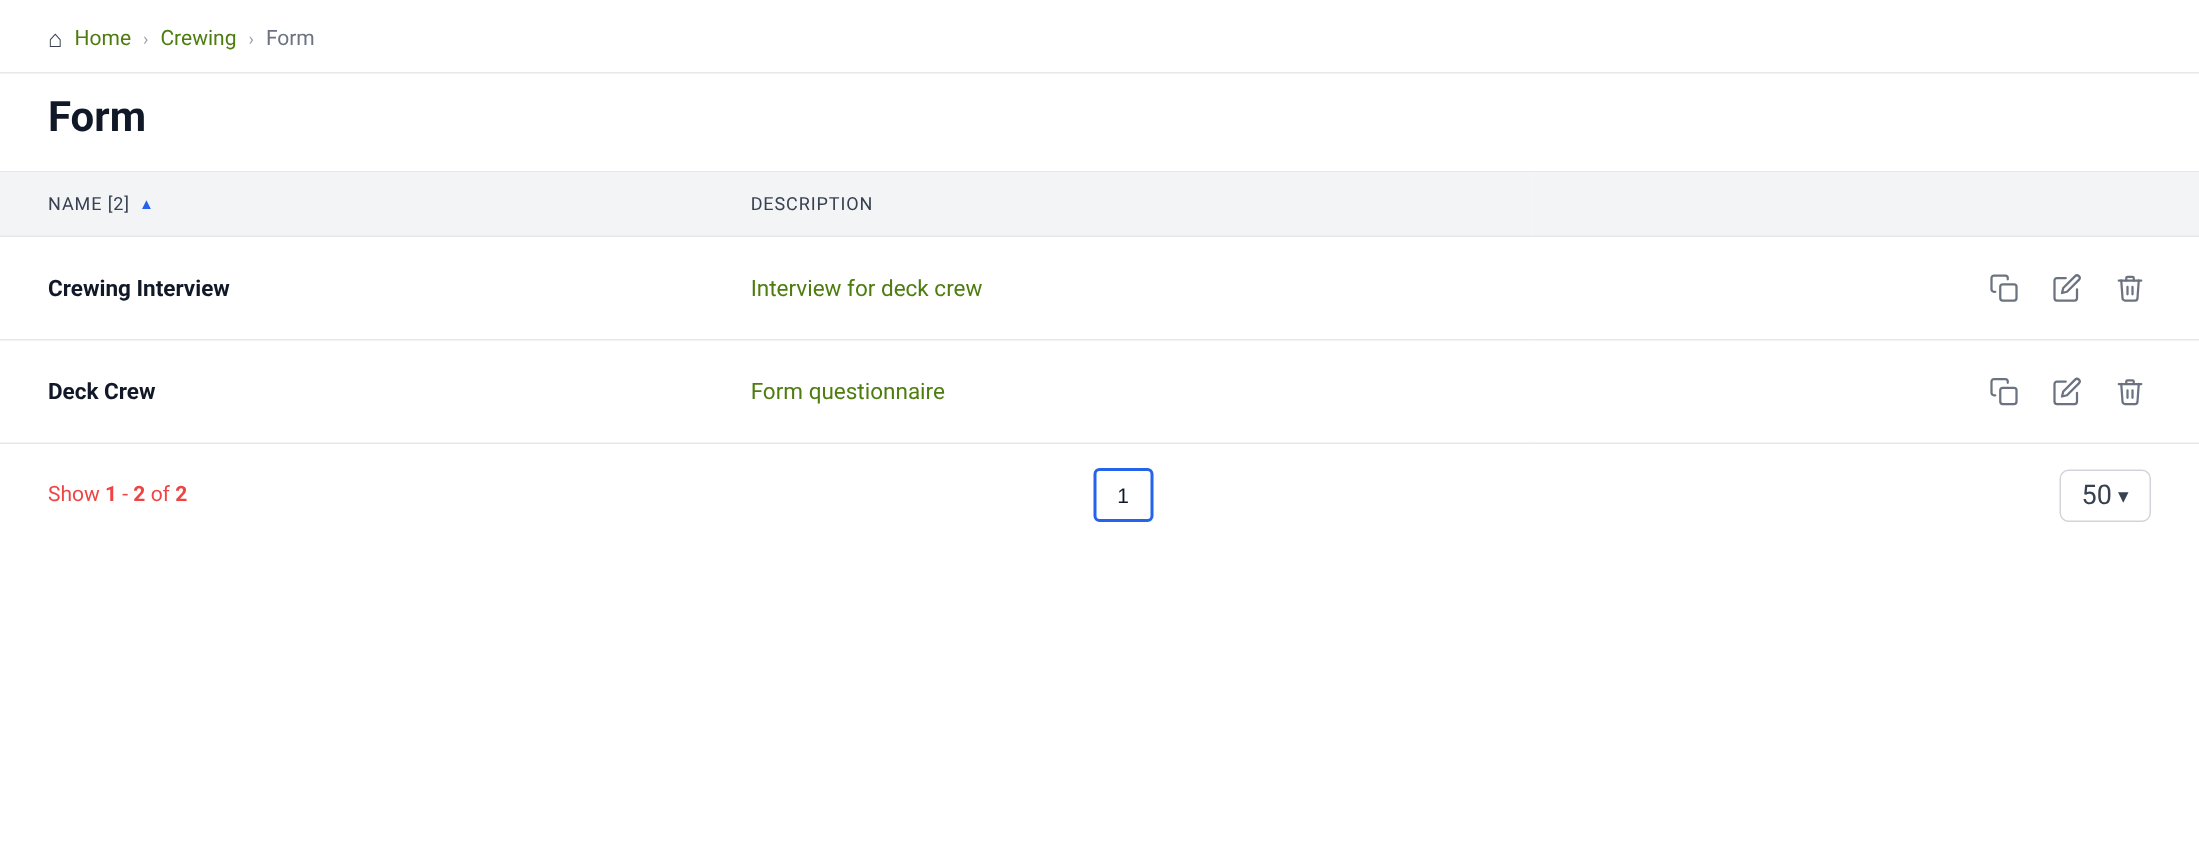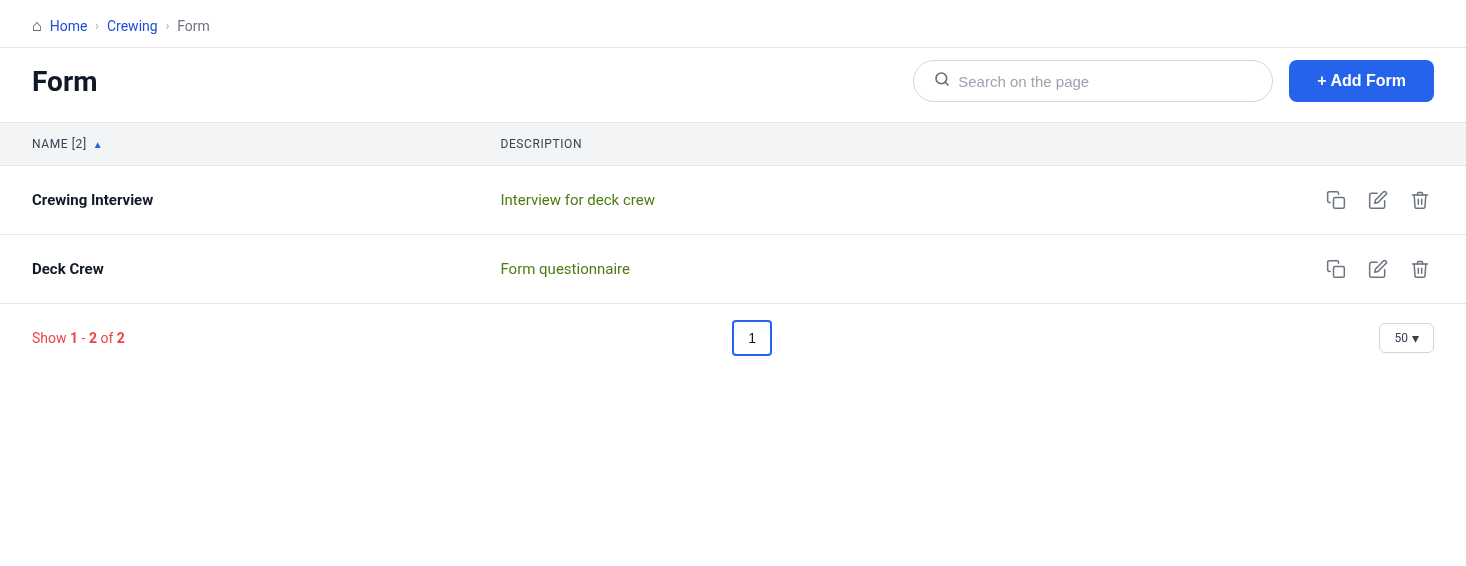--- a/index.html
+++ b/index.html
@@ -6,21 +6,21 @@
     body { font-family: -apple-system, BlinkMacSystemFont, 'Segoe UI', Roboto, sans-serif; background: #fff; color: #1a1a2e; }
 
     
     .breadcrumb {
       display: flex; align-items: center; gap: 8px;
       padding: 16px 32px 12px;
       font-size: 14px; color: #374151;
     }
     .breadcrumb-home-icon { font-size: 16px; color: #374151; }
     .breadcrumb-sep { color: #9ca3af; font-size: 12px; }
-    .breadcrumb-link { color: #1d4ed8; text-decoration: none; cursor: pointer; }
+    .breadcrumb-link { color: #4d7c0f; text-decoration: none; cursor: pointer; }
     .breadcrumb-current { color: #6b7280; }
 
     
     .page-header {
       display: flex; align-items: center; justify-content: space-between;
       padding: 12px 32px 20px;
     }
     .page-title { font-size: 28px; font-weight: 700; color: #111827; }
 
     .header-right { display: flex; align-items: center; gap: 16px; }
@@ -91,50 +91,40 @@
       text-align: center; font-size: 14px; color: #111827;
       outline: none;
     }
 
     .per-page-select {
       display: flex; align-items: center; gap: 4px;
       border: 1.5px solid #d1d5db; border-radius: 6px;
       padding: 6px 14px; font-size: 14px; color: #374151;
       background: #fff; cursor: pointer;
     }
-    .per-page-val { font-size: 12px; }
+    .per-page-val { font-size: 18px; }
     .chevron-icon { font-size: 14px; color: #374151; }
   </style>
 </head>
 <body>
 
 <nav class="breadcrumb">
   <span class="breadcrumb-home-icon">⌂</span>
   <a class="breadcrumb-link">Home</a>
   <span class="breadcrumb-sep">›</span>
   <a class="breadcrumb-link">Crewing</a>
   <span class="breadcrumb-sep">›</span>
   <span class="breadcrumb-current">Form</span>
 </nav>
 
 <hr class="divider">
 
 <div class="page-header">
   <h1 class="page-title">Form</h1>
   <div class="header-right">
-    <div class="search-box">
-      <span class="search-icon">
-        <svg width="16" height="16" viewBox="0 0 24 24" fill="none" stroke="#6b7280" stroke-width="2.5" stroke-linecap="round" stroke-linejoin="round">
-          <circle cx="11" cy="11" r="8"></circle>
-            <line x1="21" y1="21" x2="16.65" y2="16.65"></line>
-        </svg>
-      </span>
-      <input class="search-input" type="text" placeholder="Search on the page" style="">
-    </div>
-    <button class="add-btn">+ Add Form</button>
   </div>
 </div>
 
 <hr class="divider">
 
 <table class="table">
   <thead class="table-header">
     <tr>
       <th>
         <div class="th-name">

